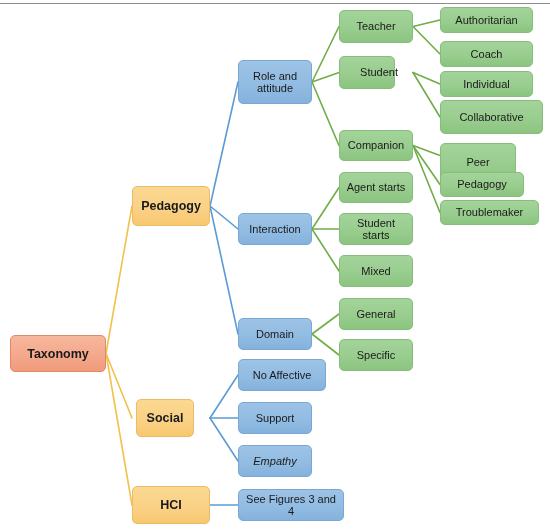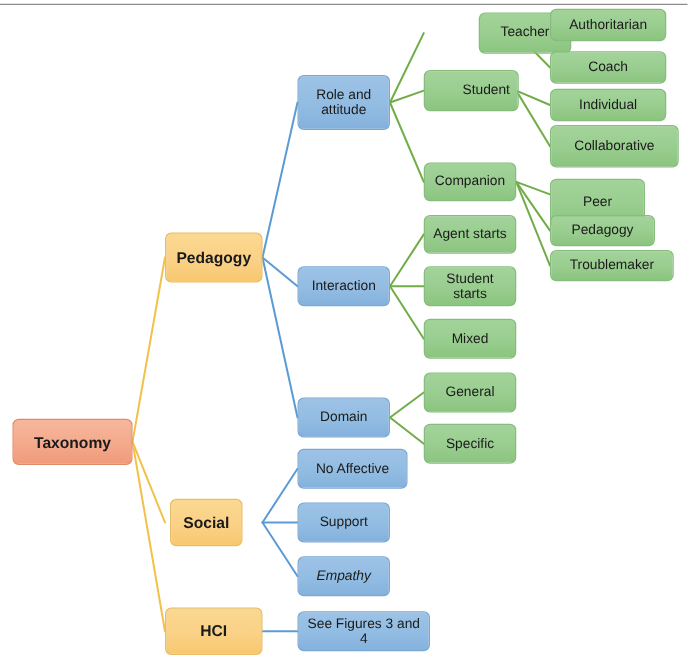--- a/index.html
+++ b/index.html
@@ -132,24 +132,24 @@
     </div>
     <div class="node n-l2" style="left: 238px; top: 402px; width: 74px; height: 32px;">
       <span>Support</span>
     </div>
     <div class="node n-l2" style="left: 238px; top: 445px; width: 74px; height: 32px; font-style: italic;">
       <span>Empathy</span>
     </div>
     <div class="node n-l2" style="left: 238px; top: 489px; width: 106px; height: 32px;">
       <span>See Figures 3 and 4</span>
     </div>
-    <div class="node n-l3" style="left: 339px; top: 10px; width: 74px; height: 33px; margin-left: 44px;">
+    <div class="node n-l3" style="left: 339px; top: 10px; width: 74px; height: 33px;">
       <span>Teacher</span>
     </div>
-    <div class="node n-l3" style="left: 339px; top: 56px; width: 76px; height: 33px; padding-left: 24px;">
+    <div class="node n-l3" style="left: 339px; top: 56px; width: 56px; height: 33px; padding-left: 24px;">
       <span>Student</span>
     </div>
     <div class="node n-l3" style="left: 339px; top: 130px; width: 74px; height: 31px;">
       <span>Companion</span>
     </div>
     <div class="node n-l3" style="left: 339px; top: 172px; width: 74px; height: 31px;">
       <span>Agent starts</span>
     </div>
     <div class="node n-l3" style="left: 339px; top: 213px; width: 74px; height: 32px;">
       <span>Student starts</span>

